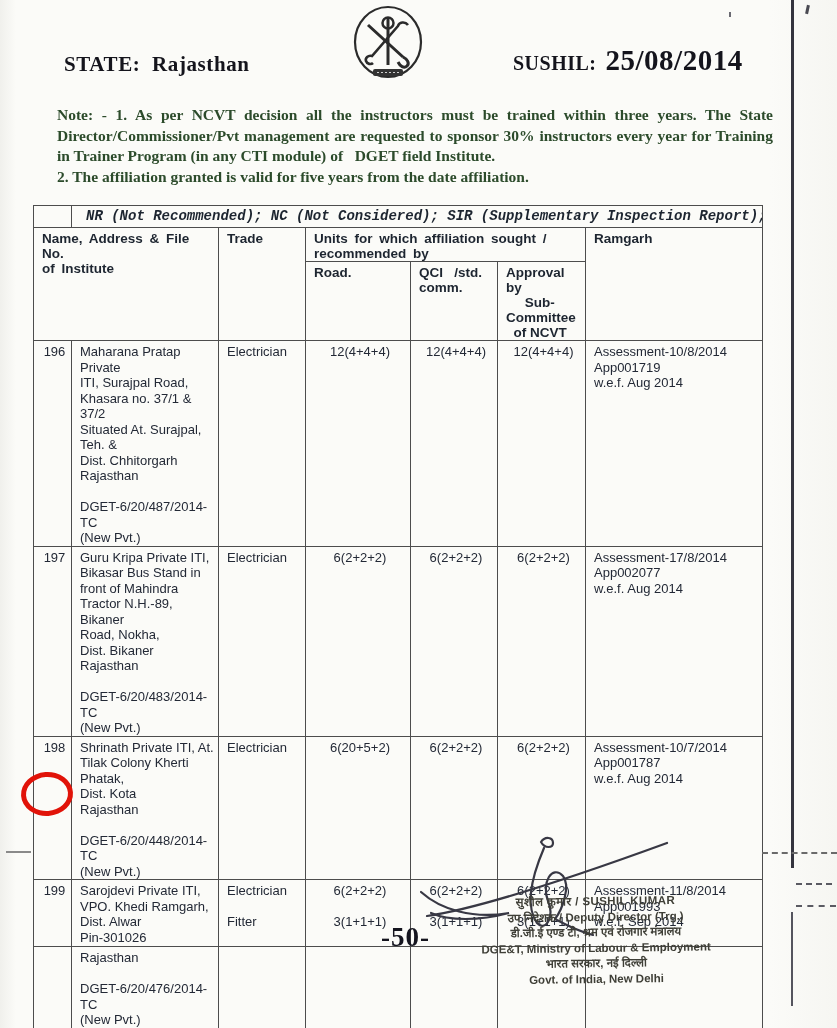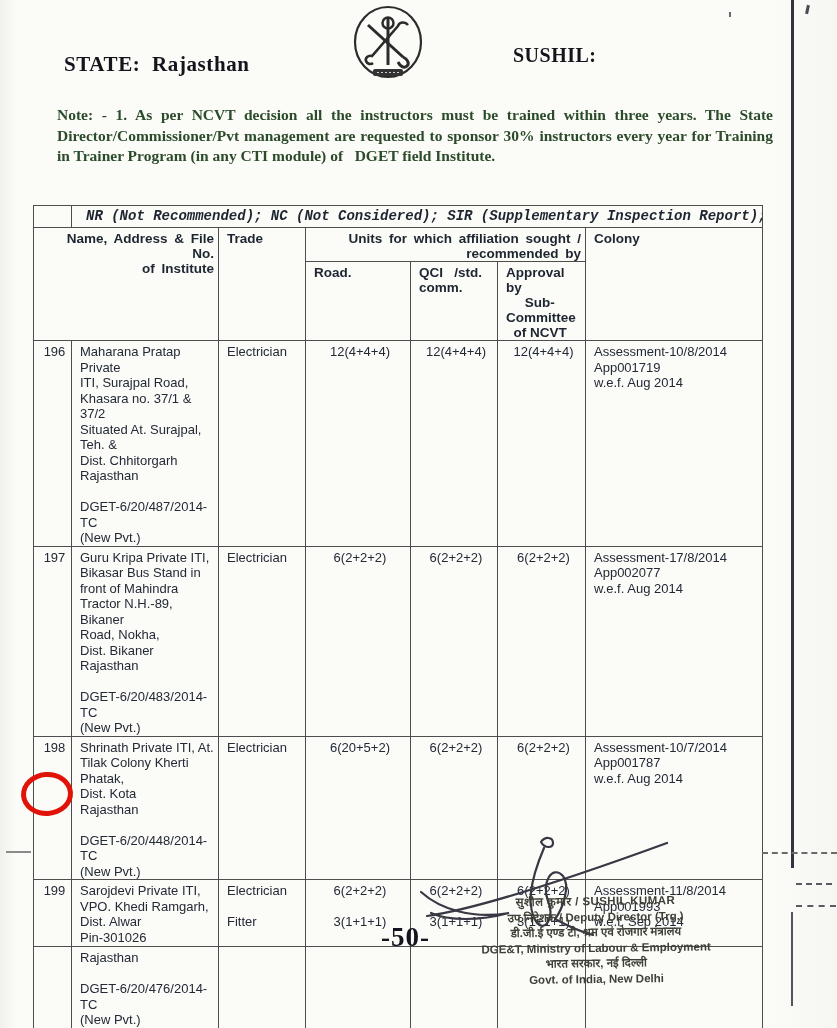--- a/index.html
+++ b/index.html
@@ -45,21 +45,21 @@
     white-space:pre-line; padding:3px 4px 0 8px; overflow:hidden;
   }
   td.numcell { text-align:center; padding-left:2px; padding-right:2px;margin-top:20px; }
   td.val { text-align:center; padding-left:2px; padding-right:2px; }
   tr.legend-row td { border-bottom:1.5px solid #4d4d4d;font-family:Liberation Mono, monospace; }
   .legend-cell {
     font-style:italic; font-weight:bold; font-size:14px; color:#1d2530;
     padding-left:14px !important; white-space:nowrap !important;
   }
   td.hdr { font-weight:bold; font-size:13.5px; line-height:15px; color:#1d2530; }
-  td.spread { word-spacing:3px;text-align:right; }
+  td.spread { word-spacing:3px; }
 
   
   .red-circle {
     position:absolute; left:21px; top:772px; width:52px; height:44px;
     border:5px solid #e11309; border-radius:50%;
     transform:rotate(-4deg); background:transparent;
   }
 
   
   .signature { position:absolute; left:413px; top:822px; }
@@ -102,24 +102,26 @@
       <line x1="37" y1="12" x2="37" y2="60" stroke="#2b2b2b" stroke-width="3"></line>
       <path d="M17 20 L52 52 M52 52 c4 2 7 6 4 9 c-3 3 -7 0 -9 -4" fill="none" stroke="#2b2b2b" stroke-width="3"></path>
       <path d="M57 20 c-3 -4 -9 -3 -10 1 l-26 30 c-4 -1 -7 2 -6 5 c1 3 5 4 7 2" fill="none" stroke="#2b2b2b" stroke-width="2.6"></path>
       <rect x="22" y="64" width="30" height="7" rx="2" fill="#333333"></rect>
       <line x1="26" y1="67.5" x2="48" y2="67.5" stroke="#cfcfcf" stroke-width="1" stroke-dasharray="2 2"></line>
     </svg>
   </div>
 
   <div class="dated-wrap">
     <span class="dated-label">SUSHIL:</span>
+    <span class="dated-value">25/08/2014</span>
   </div>
 
   <div class="note">
     <p class="j">Note: - 1. As per NCVT decision all the instructors must be trained within three years. The State Director/Commissioner/Pvt management are requested to sponsor 30% instructors every year for Training in Trainer Program (in any CTI module) of&nbsp;&nbsp; DGET field Institute.</p>
+    <p>2. The affiliation granted is valid for five years from the date affiliation.</p>
   </div>
 
   <table class="doc">
     <colgroup>
       <col style="width:38px">
         <col style="width:147px">
         <col style="width:87px">
       <col style="width:105px">
         <col style="width:87px">
         <col style="width:88px">
@@ -131,21 +133,21 @@
       <td class="numcell"></td>
       <td colspan="6" class="legend-cell">NR (Not Recommended); NC (Not Considered); SIR (Supplementary Inspection Report);</td>
     </tr>
 
     <tr style="height:30px">
       <td colspan="2" rowspan="2" class="hdr spread">Name, Address &amp; File No.
 of Institute</td>
       <td rowspan="2" class="hdr">Trade</td>
       <td colspan="3" class="hdr spread">Units for which affiliation sought /
 recommended by</td>
-      <td rowspan="2" class="hdr">Colony</td>
+      <td rowspan="2" class="hdr">Ramgarh</td>
     </tr>
     <tr style="height:78px">
       <td class="hdr">Road.</td>
       <td class="hdr">QCI&nbsp;&nbsp;&nbsp;/std.
 comm.</td>
       <td class="hdr">Approval
 by
 &nbsp;&nbsp;&nbsp;&nbsp;&nbsp;Sub-
 Committee
 &nbsp;&nbsp;of NCVT</td>

